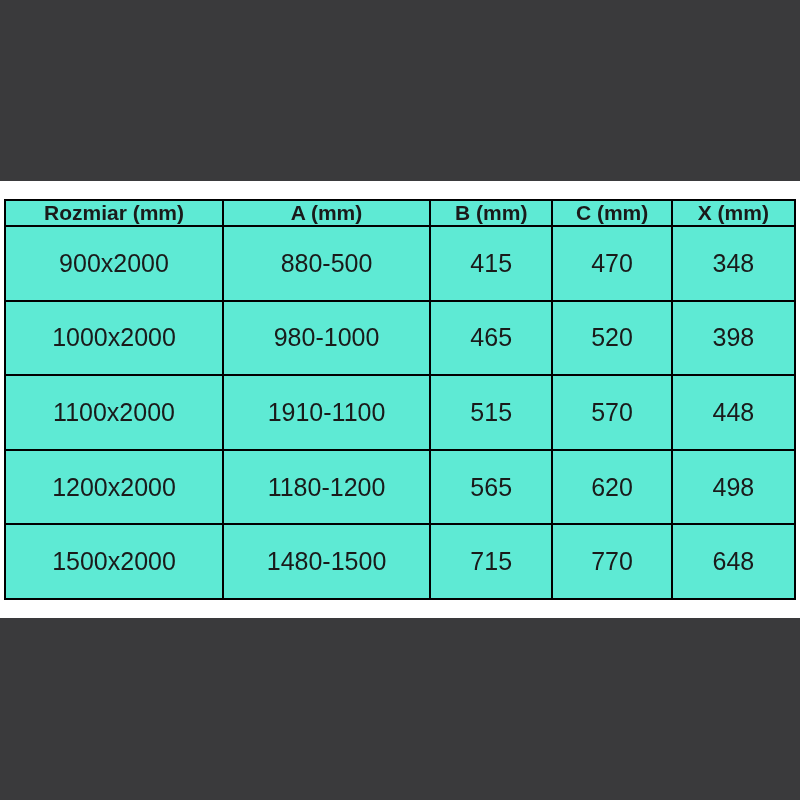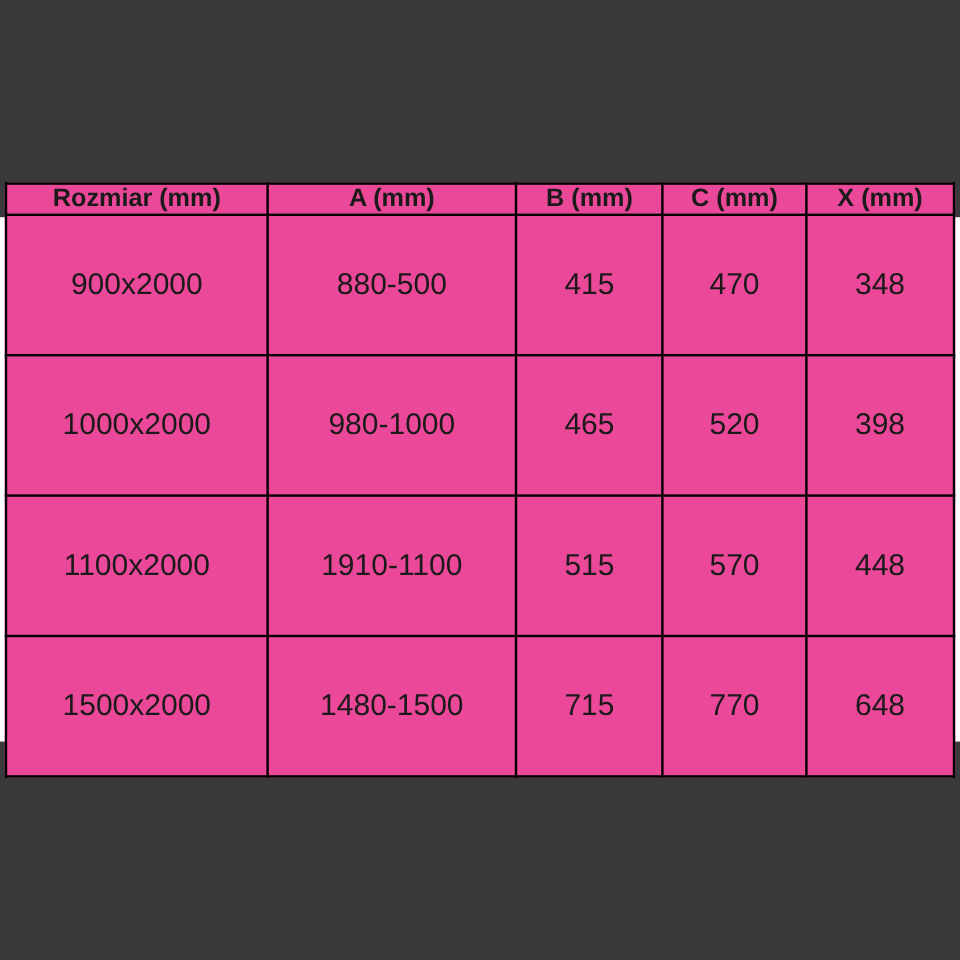--- a/index.html
+++ b/index.html
@@ -17,24 +17,24 @@
     position: absolute;
     left: 0; top: 181px;
     width: 800px; height: 437px;
     background: #ffffff;
     display: flex;
     align-items: center;
     justify-content: center;
   }
   table.size-table {
     width: 792px;
-    height: 496px;
+    height: 401px;
     border-collapse: collapse;
     table-layout: fixed;
-    background: #ec4899;
+    background: #5eead4;
   }
   table.size-table th,
   table.size-table td {
     border: 2px solid #000000;
     text-align: center;
     vertical-align: middle;
     color: #1a1a1a;
     font-size: 25px;
     padding: 0;
   }
@@ -86,20 +86,27 @@
             <td>398</td>
           </tr>
           <tr>
             <td>1100x2000</td>
             <td>1910-1100</td>
             <td>515</td>
             <td>570</td>
             <td>448</td>
           </tr>
           <tr>
+            <td>1200x2000</td>
+            <td>1180-1200</td>
+            <td>565</td>
+            <td>620</td>
+            <td>498</td>
+          </tr>
+          <tr>
             <td>1500x2000</td>
             <td>1480-1500</td>
             <td>715</td>
             <td>770</td>
             <td>648</td>
           </tr>
         </tbody>
     </table>
   </div>
 </div>

